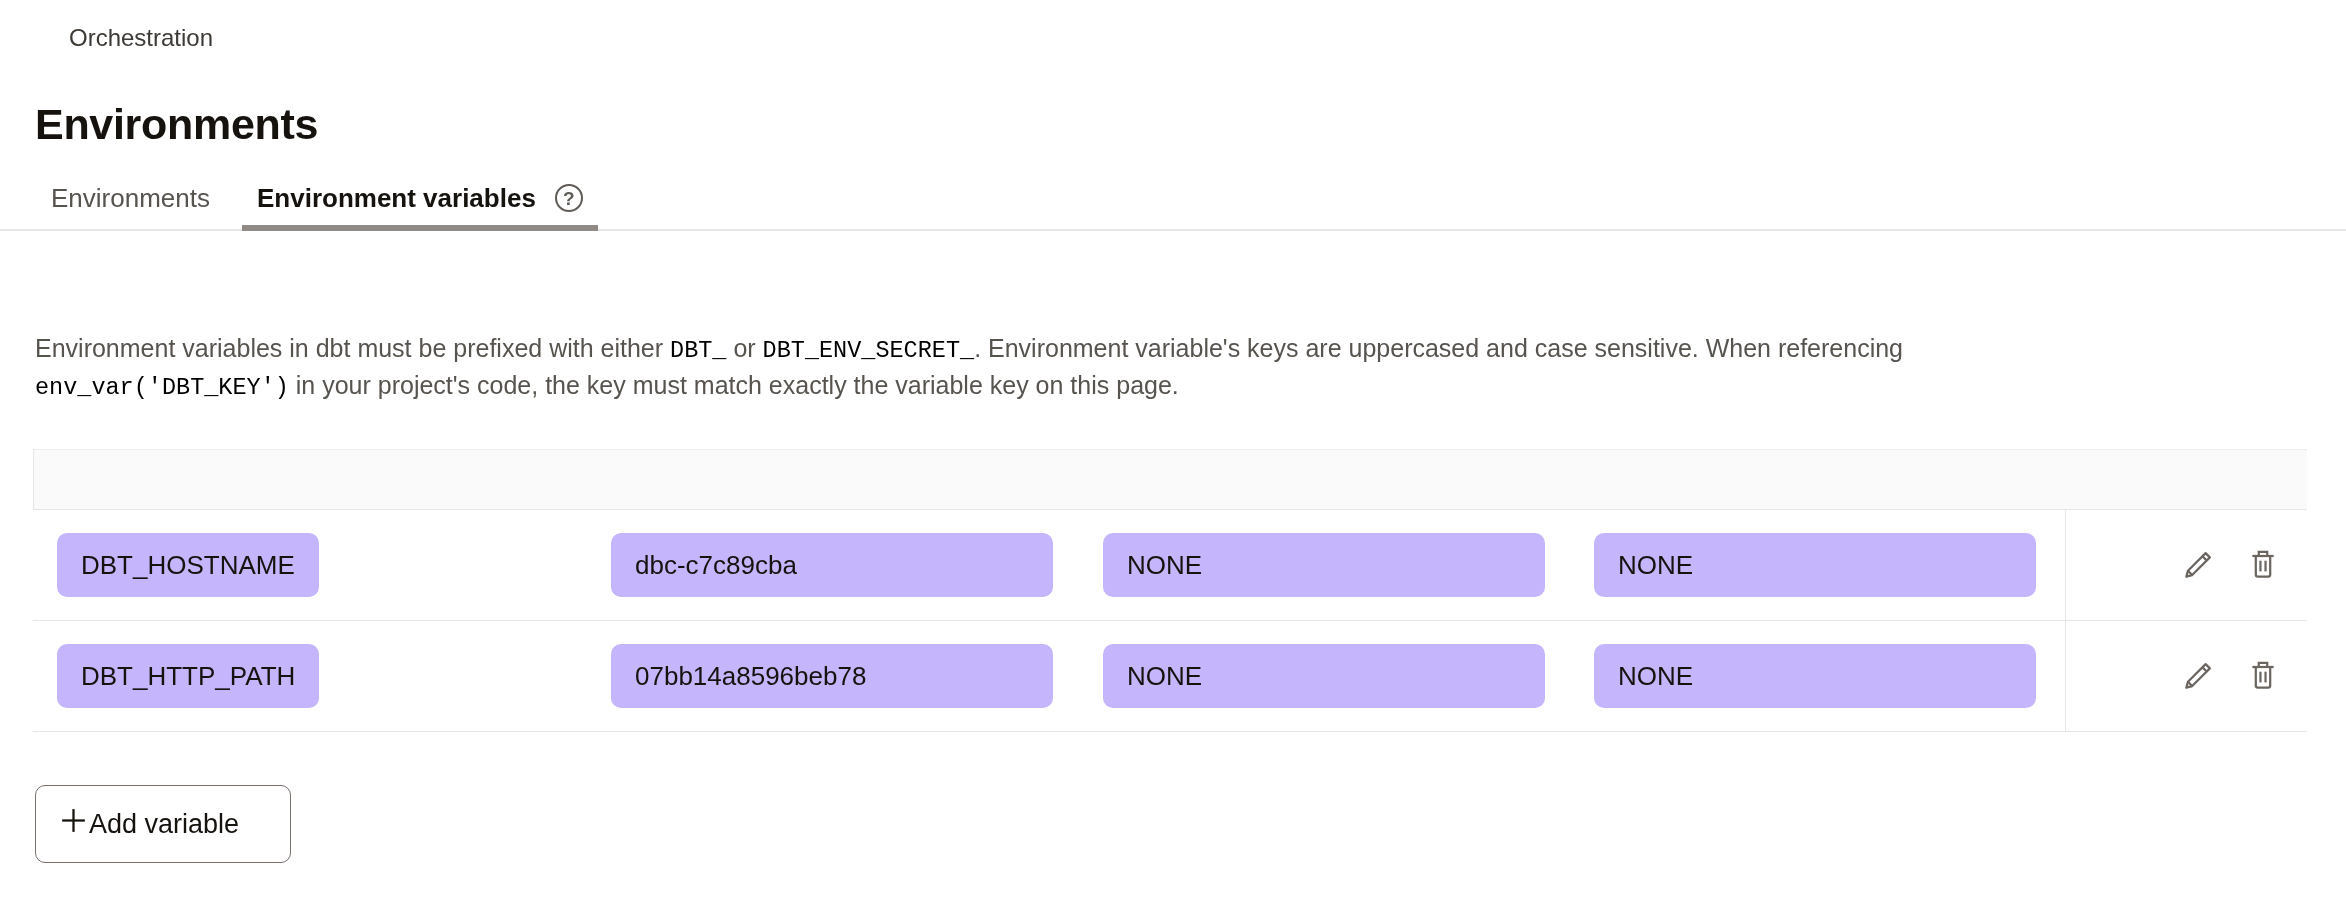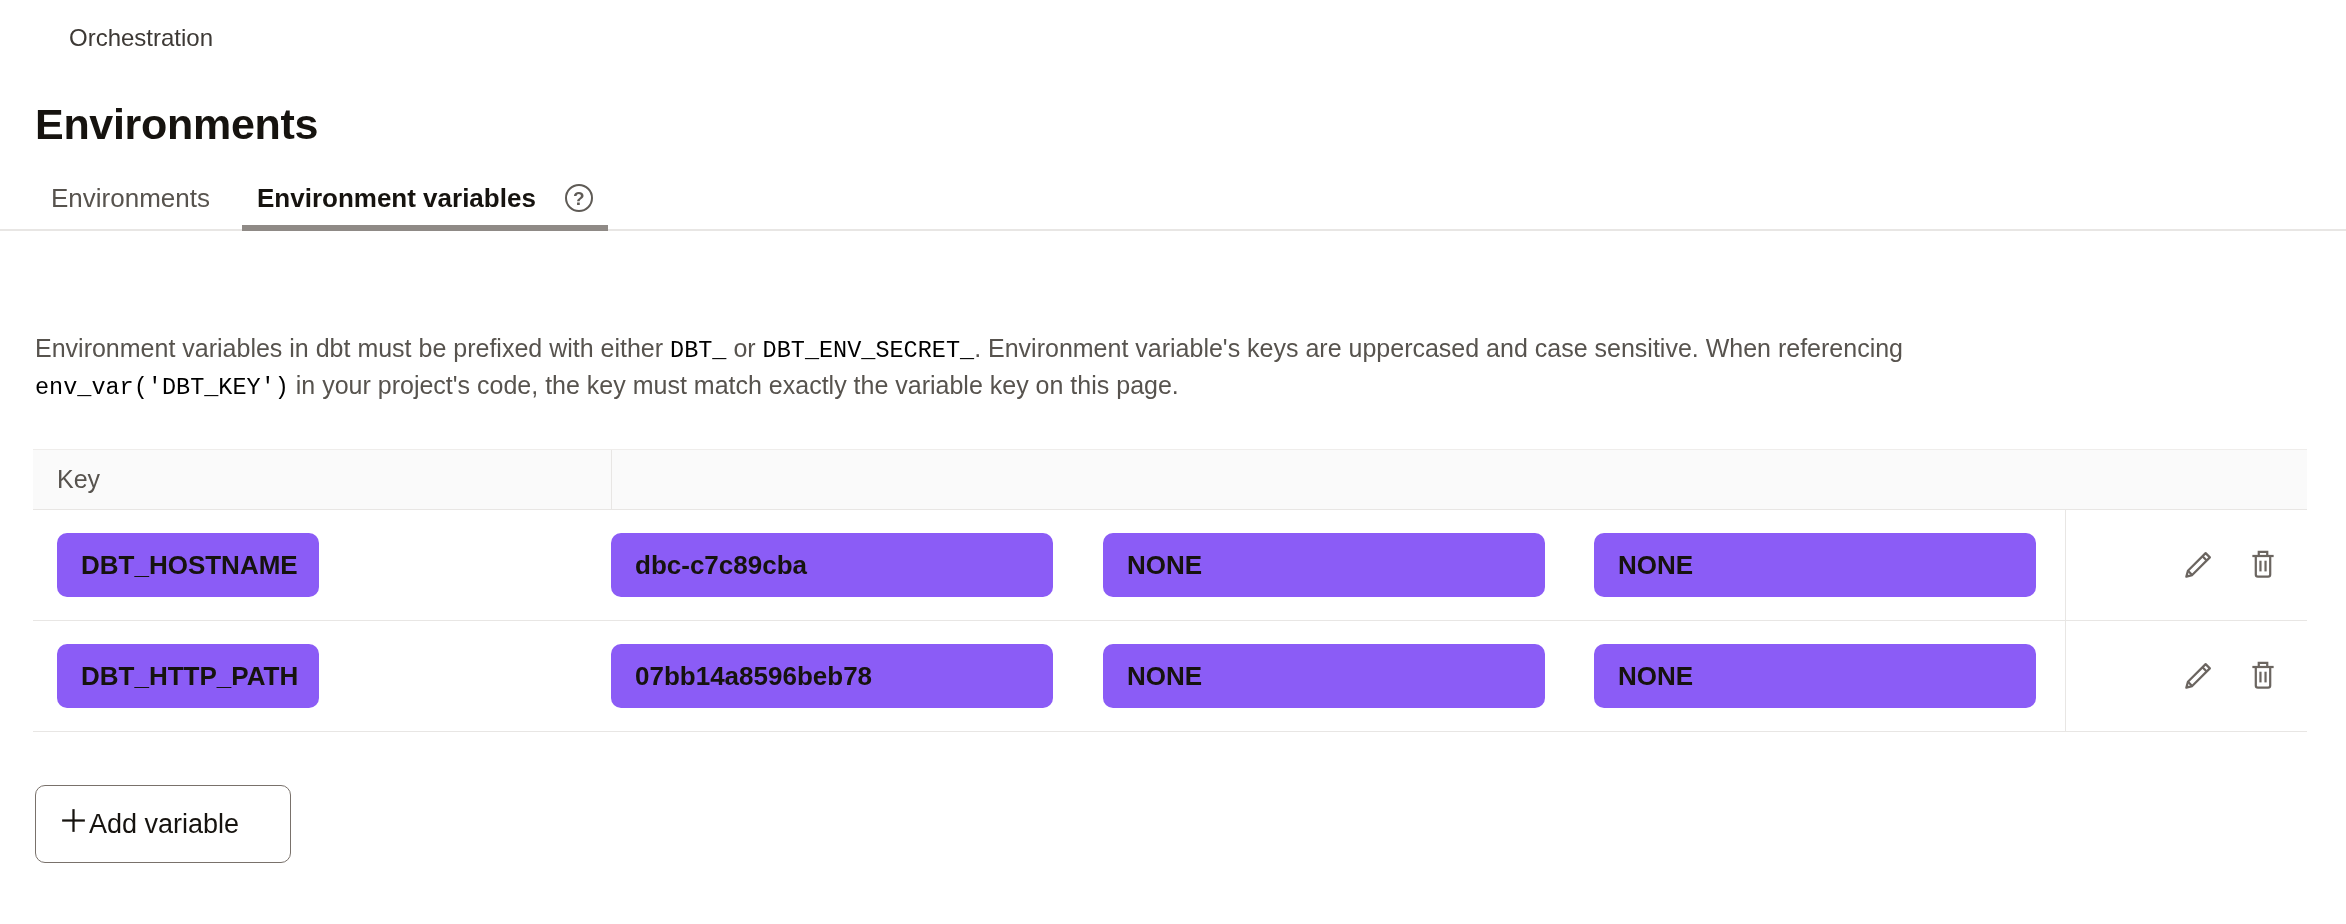--- a/index.html
+++ b/index.html
@@ -38,21 +38,21 @@
   .tab {
     position: relative;
     font-size: 26px; line-height: 32px;
     padding-bottom: 15px;
     color: #57534e;
     cursor: pointer;
     white-space: nowrap;
   }
   .tab.active {
     color: #16130f; font-weight: 600;
-    display: flex; align-items: center; gap: 29px;
+    display: flex; align-items: center; gap: 19px;
     padding-left: 15px; padding-right: 15px; margin-left: -15px; justify-content: center;
   }
   .tab.active::after {
     content: ""; position: absolute; left: 0; right: 0; bottom: -2px;
     height: 6px; background: #8f8a86;
   }
   .help-icon {
     width: 28px; height: 28px; border-radius: 50%;
     border: 2px solid #5f5b56; color: #5f5b56;
     font-size: 19px; font-weight: 600; line-height: 1;
@@ -92,23 +92,23 @@
   }
   .th.first, .cell.first { padding-left: 24px; }
   .trow {
     height: 111px;
     border-bottom: 1px solid #e8e6e4;
   }
   .cell { display: flex; align-items: center; height: 100%; }
   .pill {
     display: inline-flex; align-items: center;
     height: 64px; padding: 0 24px;
-    background: #8b5cf6; border-radius: 10px;
+    background: #c4b5fd; border-radius: 10px;
     font-size: 26px; color: #16130f;
-    white-space: nowrap; overflow: hidden; font-weight: bold;
+    white-space: nowrap; overflow: hidden;
   }
   .pill-key { width: 262px; }
   .pill-val { width: 442px; }
   .cell.actions, .th.actions {
     border-left: 1px solid #e8e6e4;
     justify-content: flex-end;
     padding-right: 25px;
     display: flex; align-items: center; gap: 27px;
   }
   .icon-btn {
@@ -144,21 +144,20 @@
   <div class="tab active">
     <span>Environment variables</span>
     <span class="help-icon">?</span>
   </div>
 </div>
 
 <p class="description"><span>Environment variables in dbt must be prefixed with either </span><span class="mono">DBT_</span><span> or </span><span class="mono">DBT_ENV_SECRET_</span><span>. Environment variable's keys are uppercased and case sensitive. When referencing</span><br><span class="mono">env_var('DBT_KEY')</span><span> in your project's code, the key must match exactly the variable key on this page.</span></p>
 
 <div class="env-table">
   <div class="thead">
-    <div class="th first">Key</div>
     <div class="th actions"></div>
   </div>
 
   <div class="trow">
     <div class="cell first">
         <span class="pill pill-key">DBT_HOSTNAME</span>
       </div>
     <div class="cell">
         <span class="pill pill-val">dbc-c7c89cba</span>
       </div>

